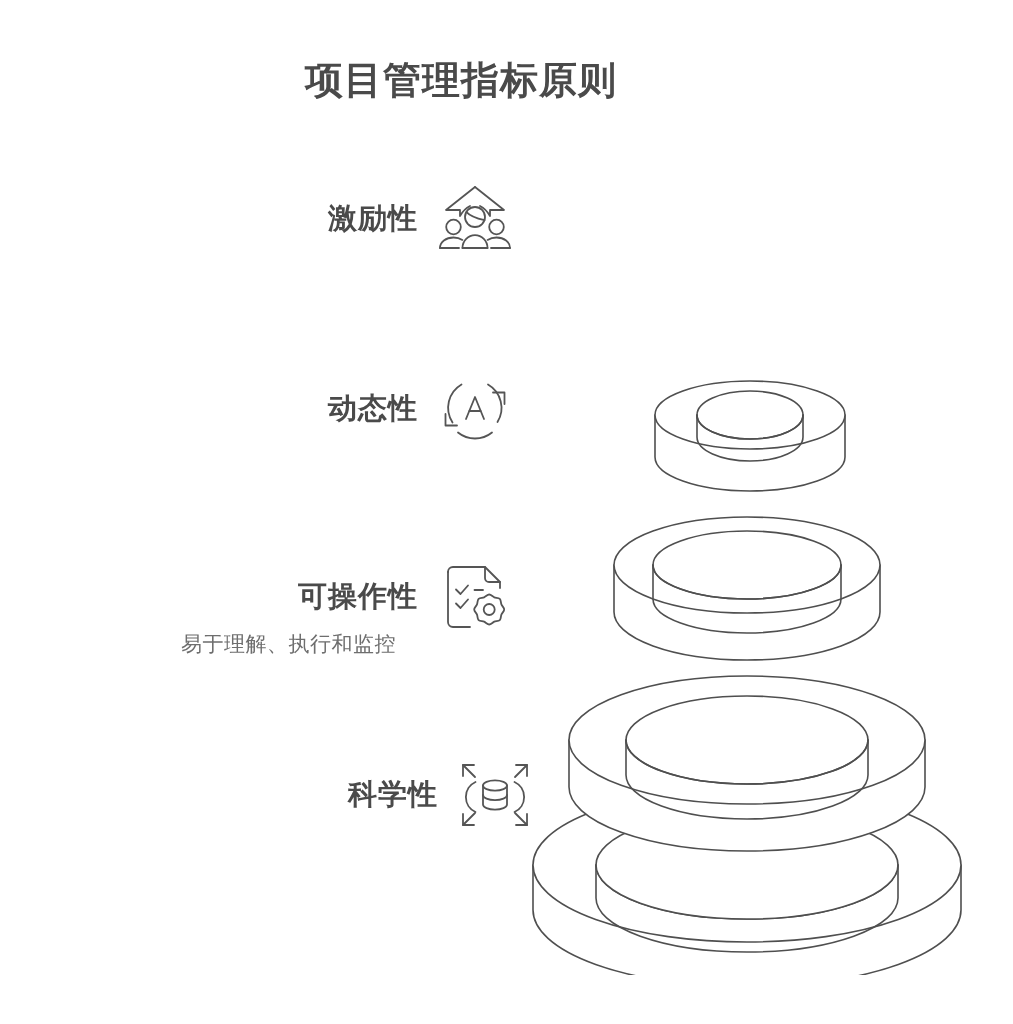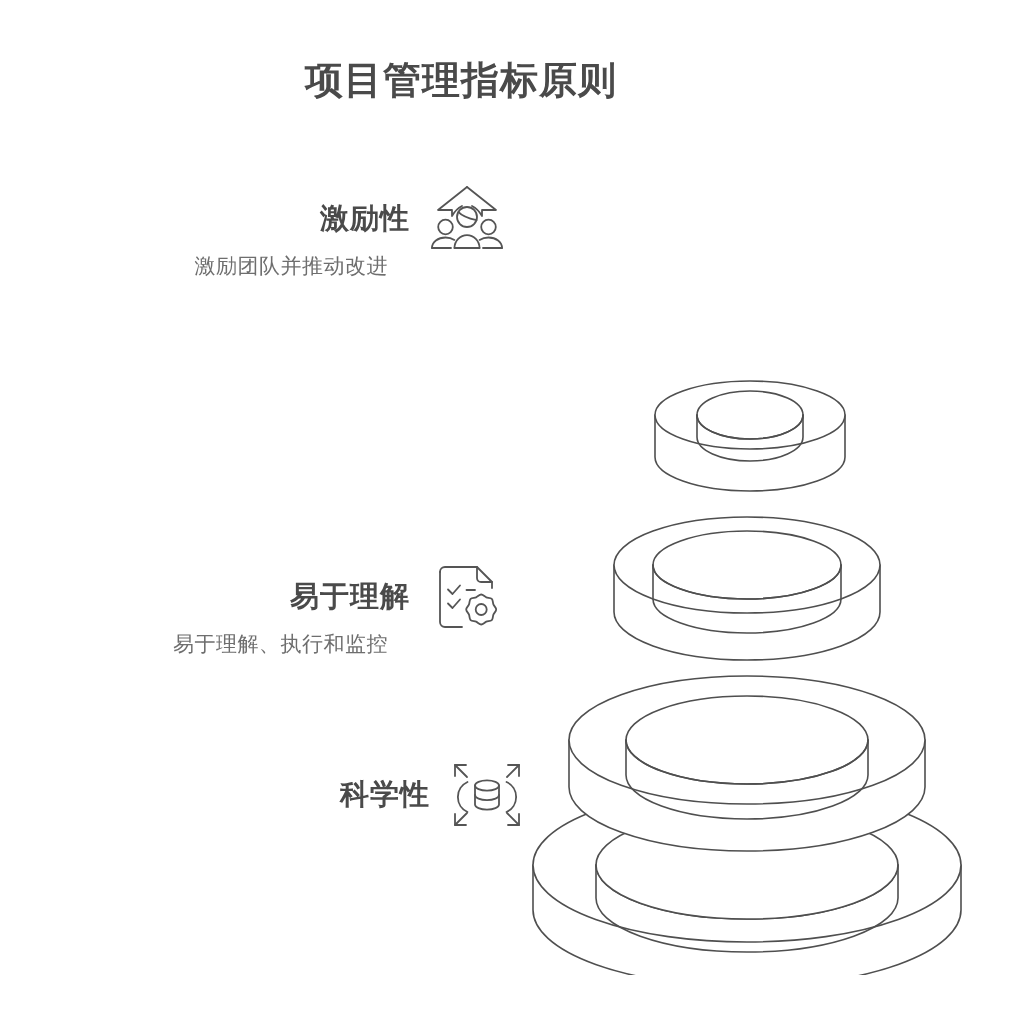--- a/index.html
+++ b/index.html
@@ -22,21 +22,21 @@
     line-height:1.2;
   }
 
   .items{
     position:absolute;
     left:0;top:160px;
     width:520px;
   }
   .item{
     position:absolute;
-    left:8px;
+    left:16px;
     width:510px;
     height:130px;
   }
   .item-row{
     display:flex;
     align-items:center;
     justify-content:flex-end;
     gap:18px;
     padding-right:12px;
     height:74px;
@@ -100,29 +100,40 @@
         <circle cx="17.5" cy="47" r="7.3"></circle>
         <circle cx="60.5" cy="47" r="7.3"></circle>
         <path d="M26.5 68 C26.5 61 32.2 55.2 39 55.2 C45.8 55.2 51.5 61 51.5 68"></path>
         <path d="M26.5 68 L51.5 68"></path>
         <path d="M4 68 C4 62 9.9 57.5 17.5 57.5 C20.9 57.5 24 58.4 26.4 59.9"></path>
         <path d="M4 68 L23 68"></path>
         <path d="M74 68 C74 62 68.1 57.5 60.5 57.5 C57.1 57.5 54 58.4 51.6 59.9"></path>
         <path d="M55 68 L74 68"></path>
       </svg>
     </div>
-    <div class="item-desc">激励团队并推动改进</div>
   </div>
 
   <div class="item item-1">
+    <div class="item-row">
+      <div class="item-heading">动态性</div>
+      <svg class="item-icon" viewBox="0 0 78 78" fill="none" stroke="#555555" stroke-width="1.8" stroke-linecap="round" stroke-linejoin="round">
+        <path d="M16.5 52.5 A27 27 0 0 1 25.5 14.5"></path>
+        <path d="M52 14.5 A27 27 0 0 1 61.5 52"></path>
+        <path d="M22 62.5 A27 27 0 0 0 56 62.5"></path>
+        <path d="M9.5 44 L9.5 55.5 L21 55.5"></path>
+        <path d="M68.5 34 L68.5 22.5 L57 22.5"></path>
+        <path d="M30 49 L39 27 L48 49"></path>
+        <path d="M33.4 41 L44.6 41"></path>
+      </svg>
+    </div>
   </div>
 
   <div class="item item-2">
     <div class="item-row">
-      <div class="item-heading">易于理解</div>
+      <div class="item-heading">可操作性</div>
       <svg class="item-icon" viewBox="0 0 78 78" fill="none" stroke="#555555" stroke-width="1.8" stroke-linecap="round" stroke-linejoin="round">
         <path d="M12 14 C12 11.2 14.2 9 17 9 L49 9 L64 24 L64 30"></path>
         <path d="M49 9 L49 20 C49 22.2 50.8 24 53 24 L64 24"></path>
         <path d="M12 14 L12 64 C12 66.8 14.2 69 17 69 L34 69"></path>
         <path d="M20 31.5 L24.5 36 L32 27.5"></path>
         <path d="M20 45.5 L24.5 50 L32 41.5"></path>
         <path d="M38.5 32 L47 32"></path>
         <path d="M53.2 36.5 C55.1 36.5 56.6 38.6 58.3 39.3 C60 40 62.5 39.6 63.8 40.9 C65.1 42.2 64.7 44.7 65.4 46.4 C66.1 48.1 68.2 49.6 68.2 51.5 C68.2 53.4 66.1 54.9 65.4 56.6 C64.7 58.3 65.1 60.8 63.8 62.1 C62.5 63.4 60 63 58.3 63.7 C56.6 64.4 55.1 66.5 53.2 66.5 C51.3 66.5 49.8 64.4 48.1 63.7 C46.4 63 43.9 63.4 42.6 62.1 C41.3 60.8 41.7 58.3 41 56.6 C40.3 54.9 38.2 53.4 38.2 51.5 C38.2 49.6 40.3 48.1 41 46.4 C41.7 44.7 41.3 42.2 42.6 40.9 C43.9 39.6 46.4 40 48.1 39.3 C49.8 38.6 51.3 36.5 53.2 36.5 Z"></path>
         <circle cx="53.2" cy="51.5" r="5.5"></circle>
       </svg>

